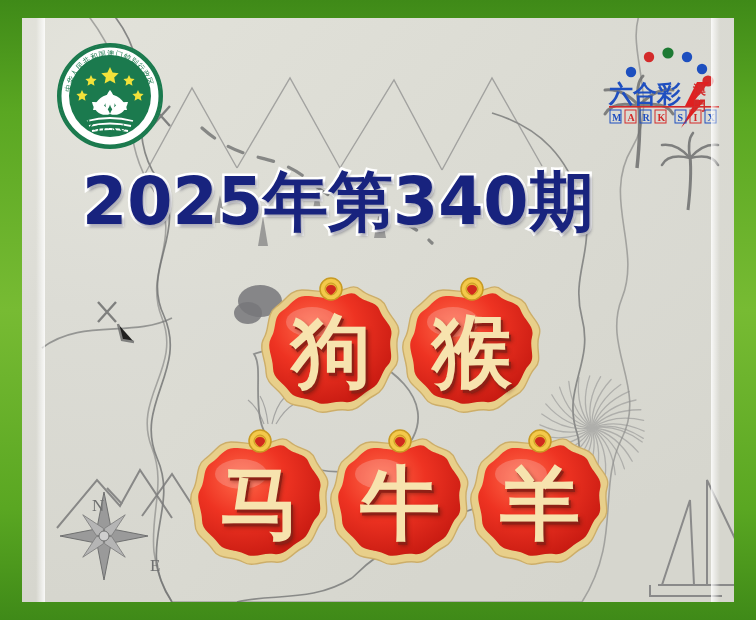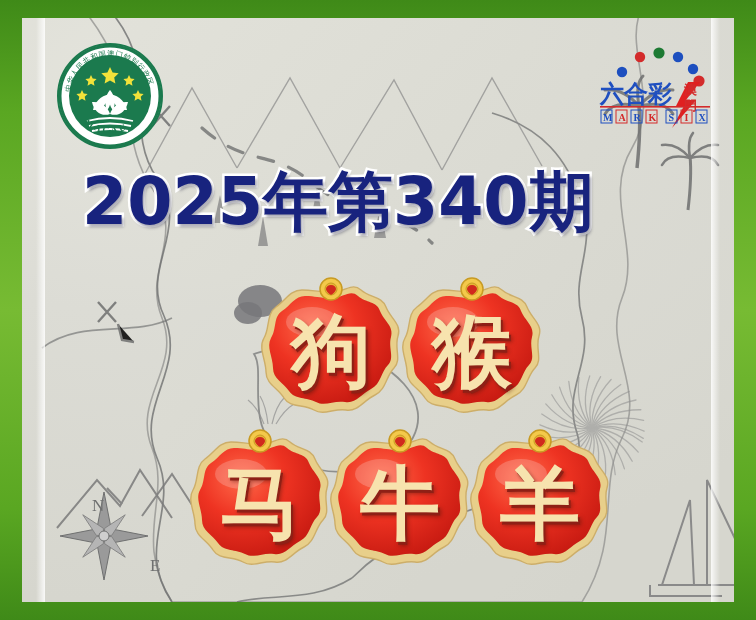--- a/index.html
+++ b/index.html
@@ -60,21 +60,21 @@
   
   .macau-emblem {
     position: absolute;
     left: 34px;
     top: 24px;
     width: 108px;
     height: 108px;
   }
   .mark-six-logo {
     position: absolute;
-    right: 14px;
+    right: 5px;
     top: 18px;
     width: 124px;
     height: 92px;
   }
 
   .main-title {
     position: absolute;
     left: 136px;
     top: 26px;
     width: 480px;

